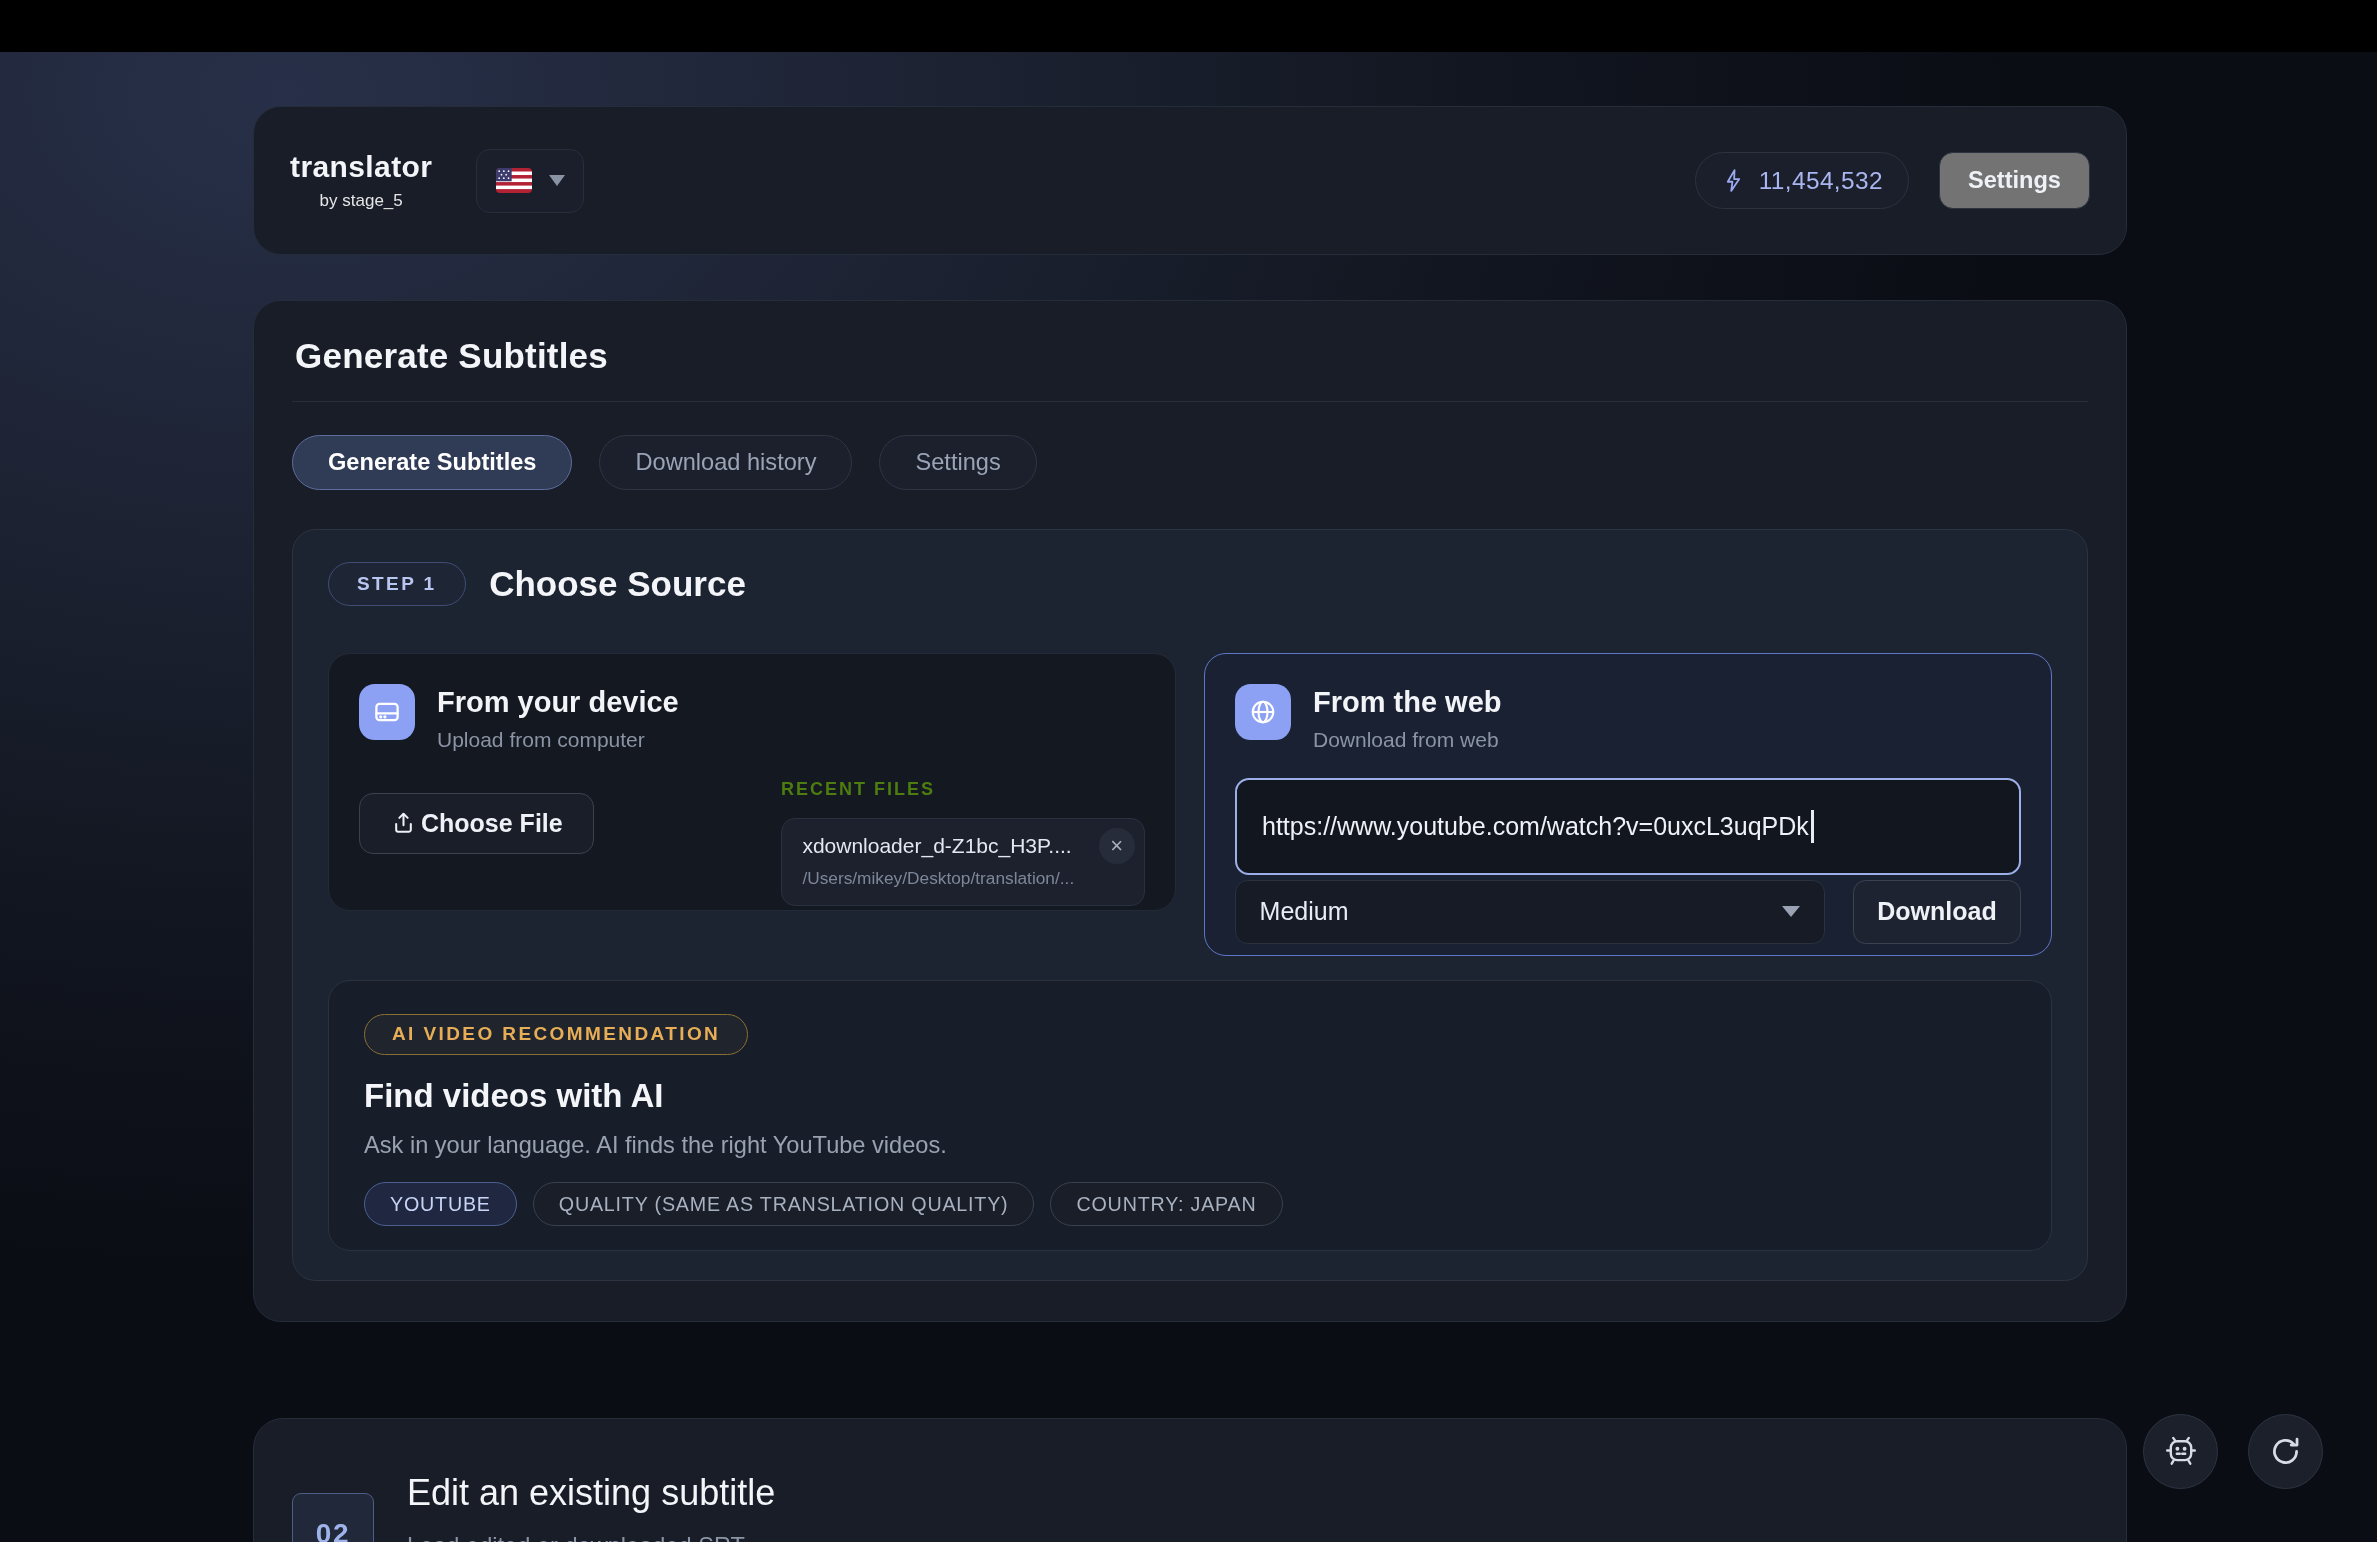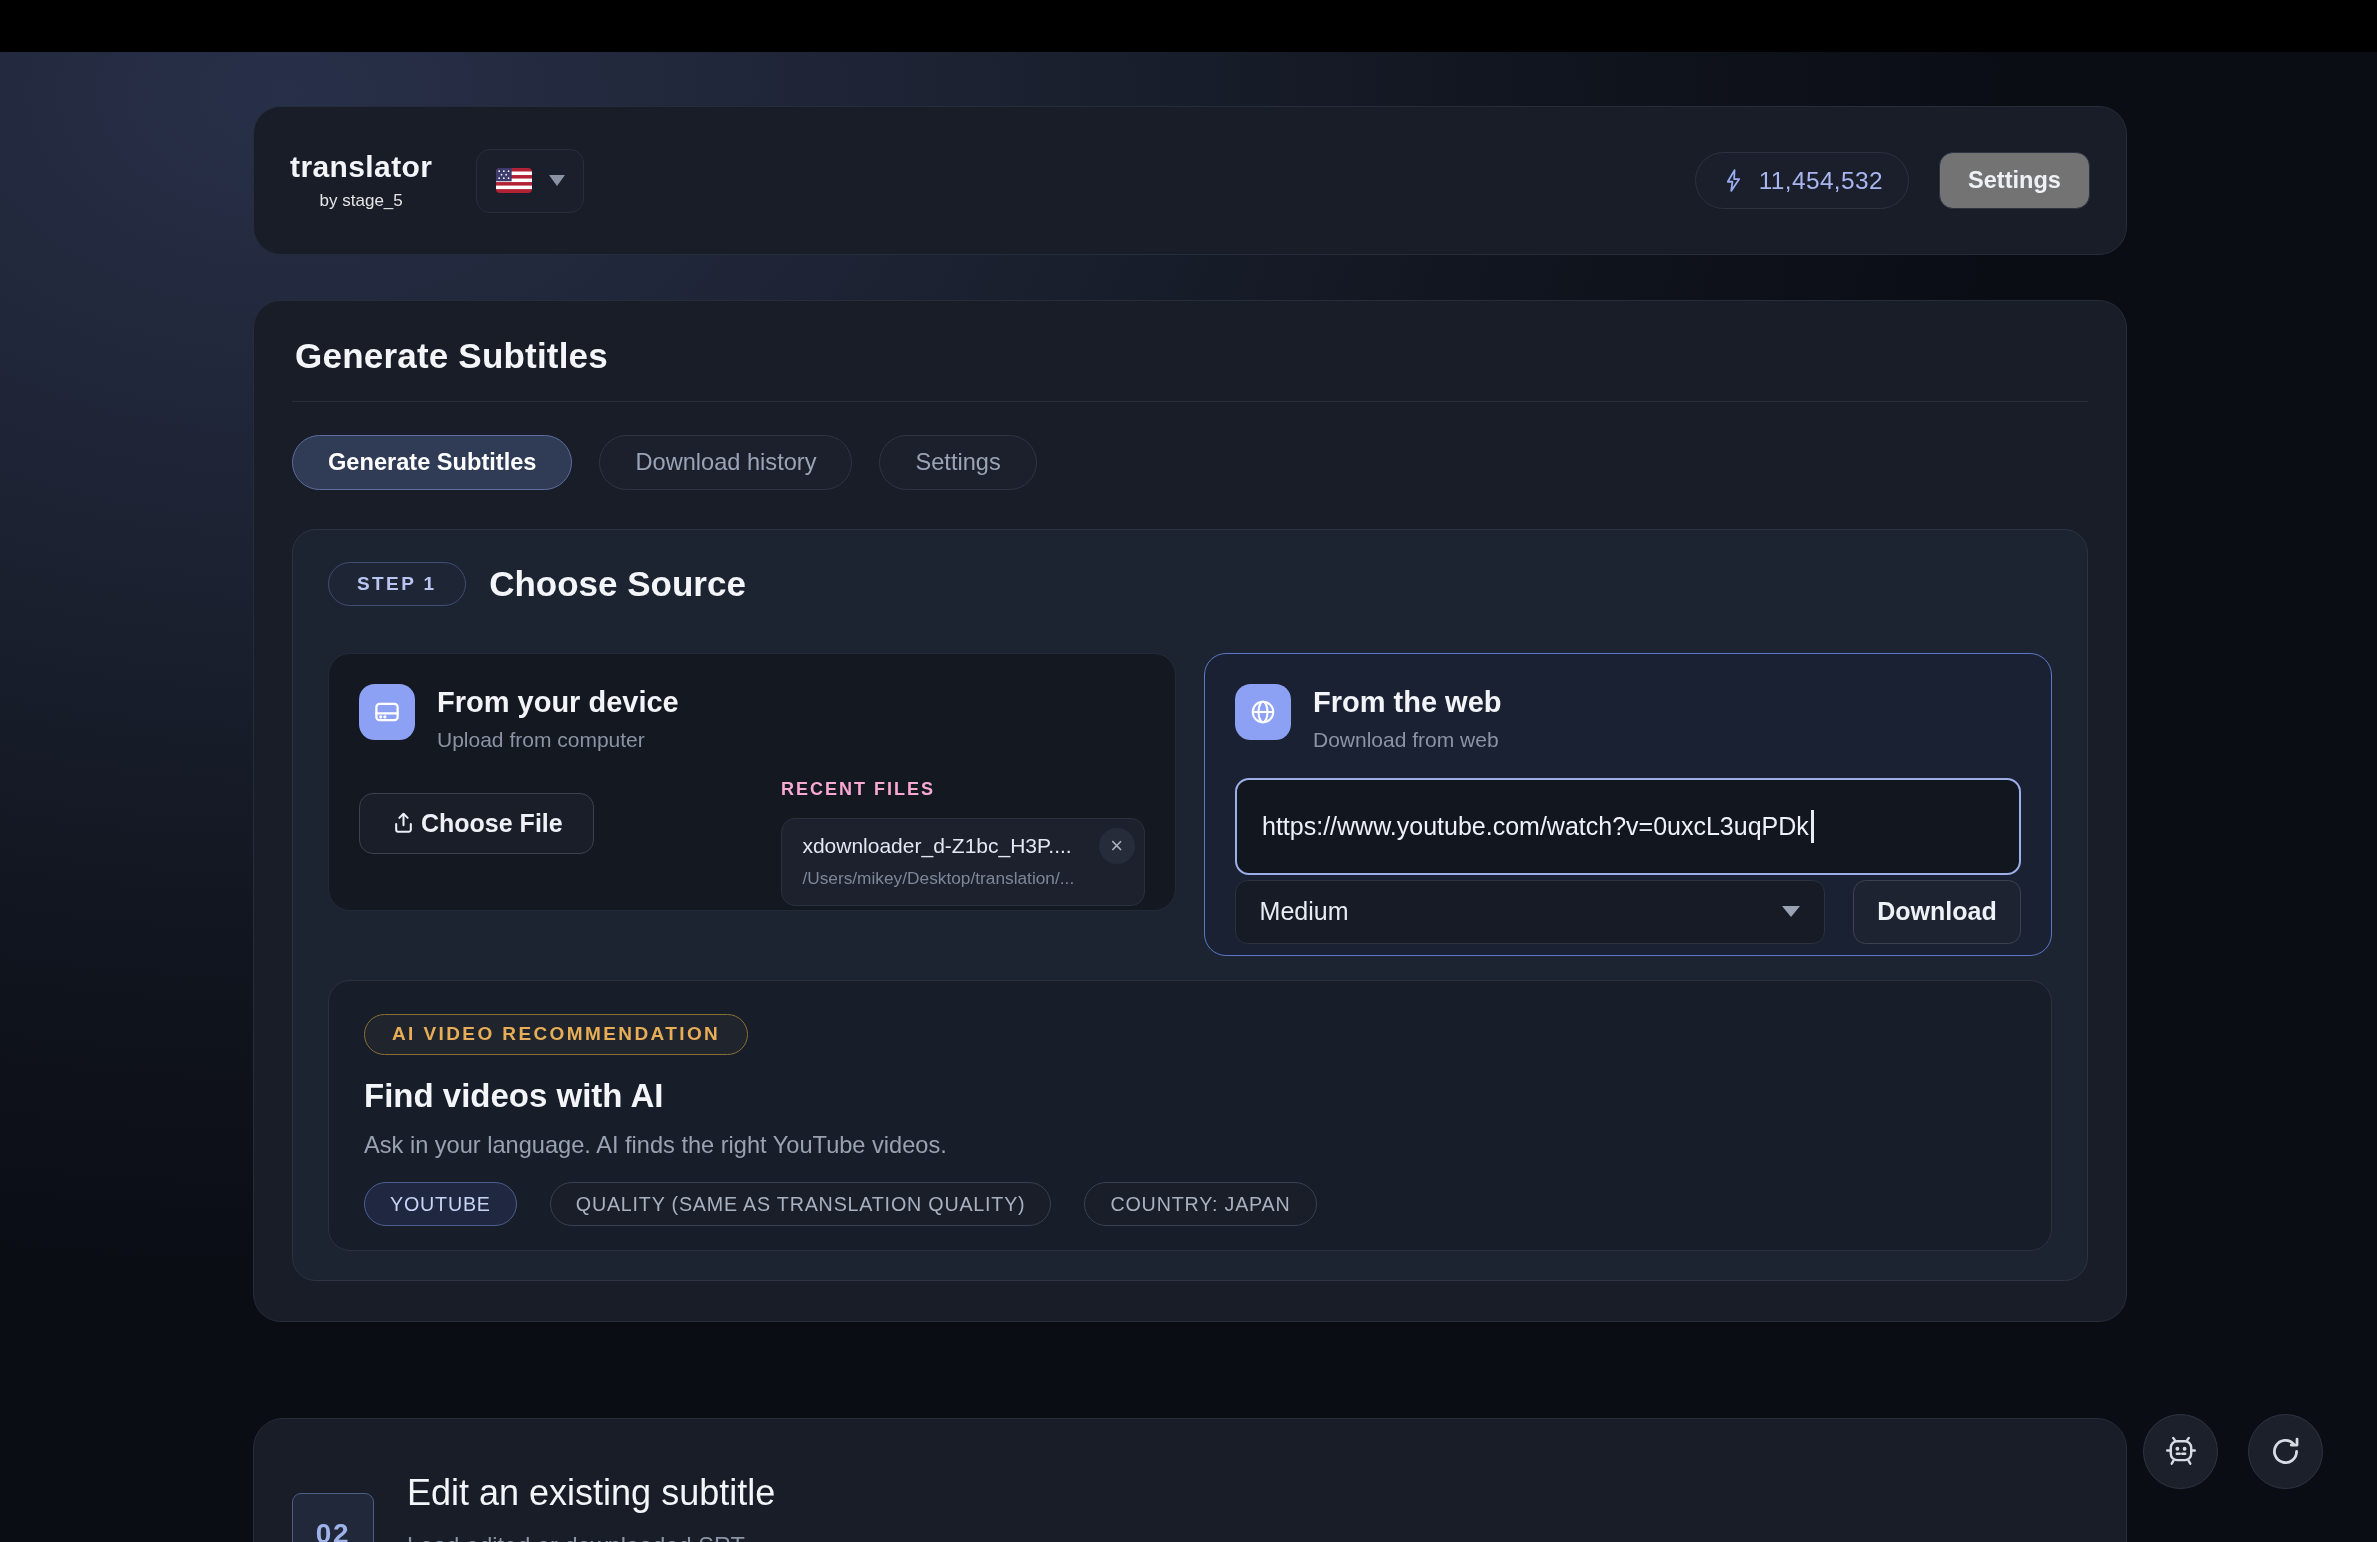--- a/index.html
+++ b/index.html
@@ -55,21 +55,21 @@
     display:flex; align-items:center; justify-content:center; }
   .src-titles { display:flex; flex-direction:column; gap:9.4px; padding-top:1.6px; }
   .src-title { font-size:29px; font-weight:bold; color:#f2f4f8; }
   .src-sub { font-size:21px; color:#8b94a4; }
 
   .device-row2 { margin-top:27.5px; display:flex; align-items:flex-start; }
   .choose-file { margin-top:14px; height:61px; padding:0 30px; background:#191e28; border:1.6px solid #3a4252;
     border-radius:14px; display:flex; align-items:center; gap:4px; font-size:25px; font-weight:bold;
     color:#eef1f6; cursor:pointer; }
   .recent { margin-left:auto; width:364px; }
-  .recent-label { font-size:18px; font-weight:bold; letter-spacing:2px; color:#f9a8d4; }
+  .recent-label { font-size:18px; font-weight:bold; letter-spacing:2px; color:#4d7c0f; }
   .file-chip { position:relative; margin-top:17.3px; width:364px; height:88px; background:#1c212d;
     border:1.6px solid #2a303d; border-radius:14px; padding:15.7px 20.4px; }
   .file-name { font-size:21px; color:#e2e7f0; white-space:nowrap; overflow:hidden; width:283px; }
   .file-path { margin-top:9.4px; font-size:17.3px; color:#7e8798; white-space:nowrap; overflow:hidden; width:299px; }
   .chip-close { position:absolute; right:9.4px; top:9.4px; width:36px; height:36px; border-radius:50%;
     background:#262c39; color:#aab2c1; font-size:22px; display:flex; align-items:center; justify-content:center;
     cursor:pointer; }
 
   .url-input { margin-top:26px; height:97px; background:#12161f; border:2.4px solid #9dafe8; border-radius:14px;
     display:flex; align-items:center; padding:0 25px; }
@@ -85,21 +85,21 @@
   .download-btn { width:168px; height:64px; background:#1d2330; border:1.6px solid #3a4252; border-radius:12.6px;
     display:flex; align-items:center; justify-content:center; font-size:25px; font-weight:bold; color:#eef1f6;
     cursor:pointer; }
 
   .ai-panel { margin-top:23.6px; height:271px; background:#181e29; border:1.6px solid #2a3140; border-radius:22px;
     padding:33px 35px; }
   .ai-badge { display:inline-flex; align-items:center; height:41px; padding:0 27px; border:1.6px solid #8a6f33;
     border-radius:785px; background:#20242c; color:#e7ae57; font-size:19px; font-weight:bold; letter-spacing:2.4px; }
   .ai-title { margin-top:22px; font-size:33px; font-weight:bold; color:#f3f5f9; }
   .ai-desc { margin-top:17.3px; font-size:23.6px; color:#99a2b1; }
-  .chips { margin-top:23.6px; display:flex; gap:33px;align-items:center; }
+  .chips { margin-top:23.6px; display:flex; gap:16px;align-items:center; }
   .chip { height:44px; padding:0 25px; border-radius:785px; display:flex; align-items:center;
     font-size:19.7px; letter-spacing:0.8px; }
   .chip.hl { border:1.6px solid #4d5f8f; background:#1f2840; color:#c7d4f6; }
   .chip.gray { border:1.6px solid #39404f; background:#191e29; color:#a9b1c0; }
 
   
   .bottom-card { top:1418px; height:189px; border-radius:30px 30px 0 0; padding:36px 38px; }
   .step2-row { display:flex; align-items:flex-start; gap:33px; }
   .step2-badge { width:82px; height:82px; border-radius:9px; background:#202839; border:1.6px solid #4d5d85;
     display:flex; align-items:center; justify-content:center; font-size:28px; font-weight:bold;

